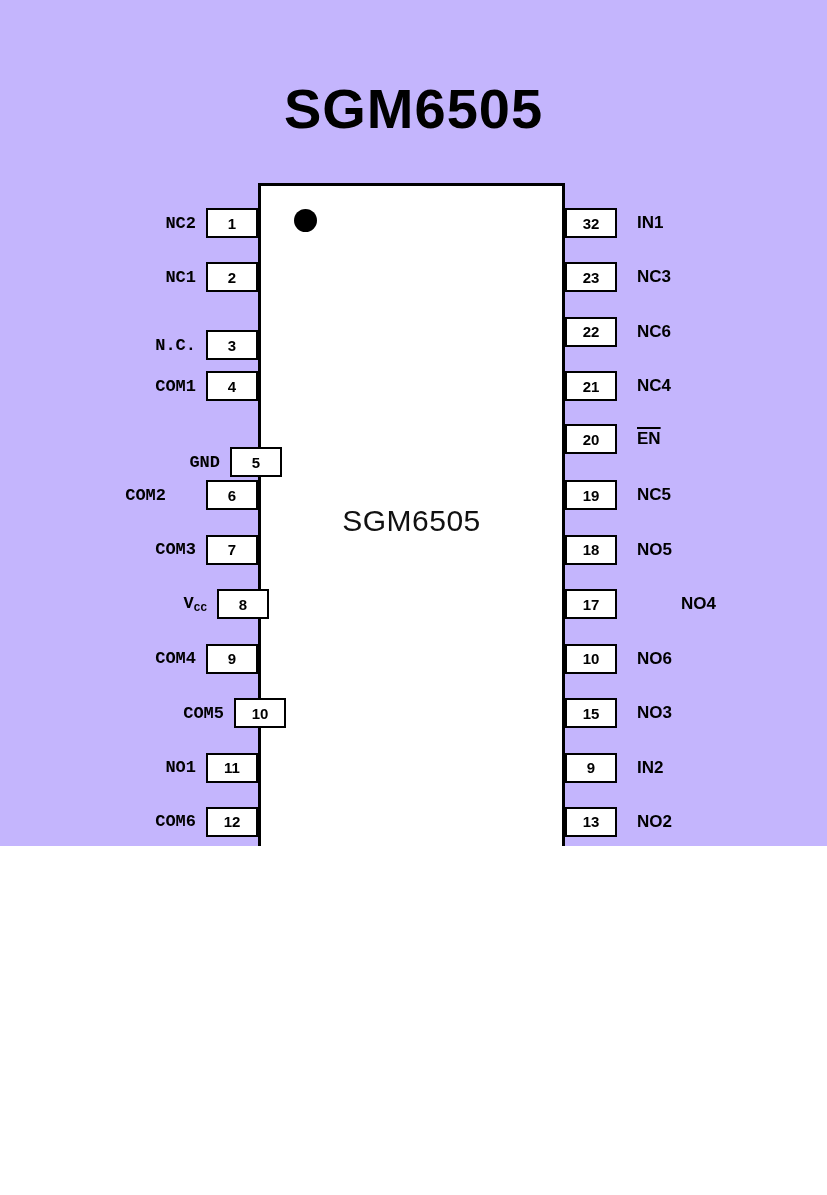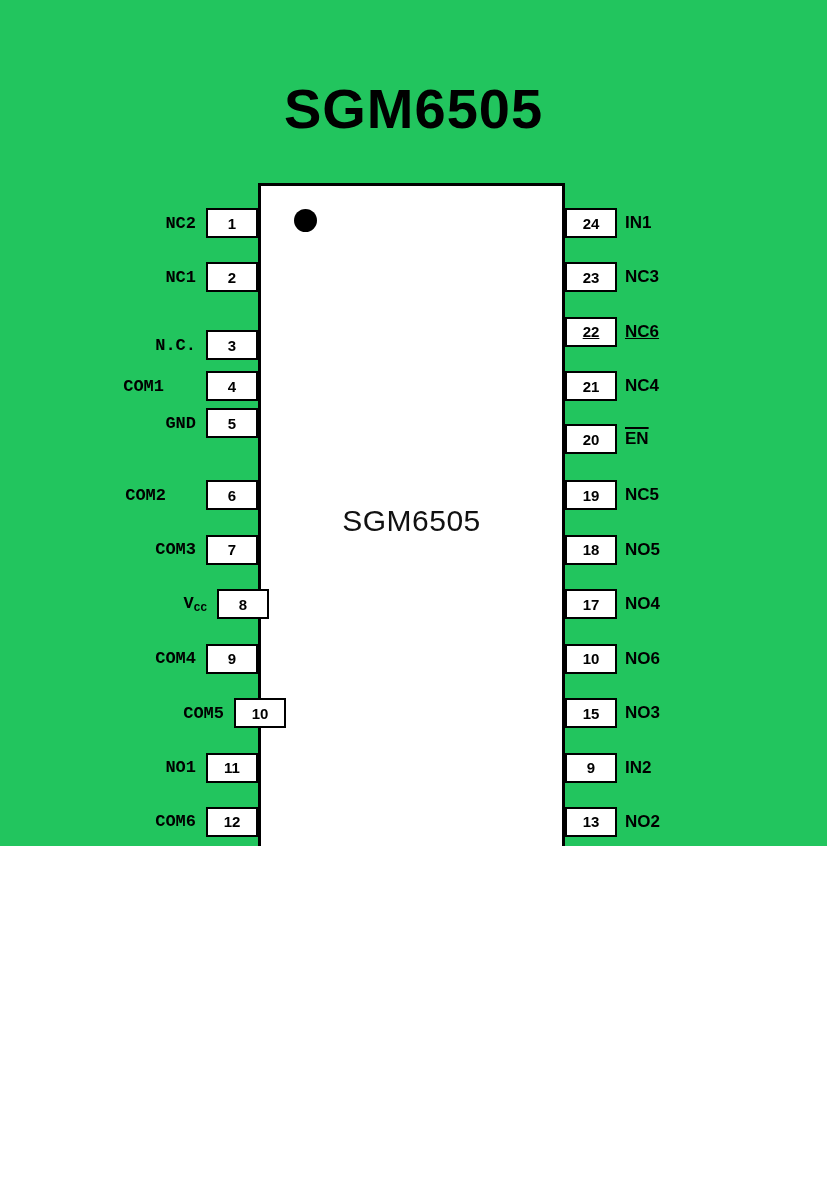--- a/index.html
+++ b/index.html
@@ -1,20 +1,20 @@
 <!DOCTYPE html>
 <html><head>
 <meta charset="utf-8">
 <style>
   html, body { margin: 0; padding: 0; background: #ffffff; }
   .page {
     position: relative;
     width: 827px;
     height: 846px;
-    background: #22c55e;
+    background: #c4b5fd;
     font-family: "Liberation Sans", sans-serif;
     color: #000000;
     overflow: hidden;
   }
   .title {
     position: absolute;
     top: 76px;
     left: 0;
     width: 100%;
     margin: 0;
@@ -80,21 +80,21 @@
     font-size: 15px;
     font-weight: bold;
     flex: 0 0 auto;
   }
   .pin-label {
     font-size: 17px;
     font-weight: bold;
     white-space: nowrap;
   }
   .pin-row.left .pin-label { margin-right: 10px; font-family: Liberation Mono, monospace; }
-  .pin-row.right .pin-label { margin-left: 8px; }
+  .pin-row.right .pin-label { margin-left: 20px; }
   .overline {
     text-decoration: overline;
     text-decoration-thickness: 2px;
   }
   .sub {
     font-size: 11px;
     vertical-align: -3px;
   }
 </style>
 </head>
@@ -120,27 +120,27 @@
         <div class="pin-box">
           <span>2</span>
         </div>
       </div>
       <div class="pin-row left" style="top: 330px;">
         <div class="pin-label"><span>N.C.</span></div>
         <div class="pin-box">
           <span>3</span>
         </div>
       </div>
-      <div class="pin-row left" style="top: 371.35px; gap: 32px;">
+      <div class="pin-row left" style="top: 371.35px;">
         <div class="pin-label"><span>COM1</span></div>
         <div class="pin-box">
           <span>4</span>
         </div>
       </div>
-      <div class="pin-row left" style="top: 408px;">
+      <div class="pin-row left" style="top: 447px; padding-left: 24px;">
         <div class="pin-label"><span>GND</span></div>
         <div class="pin-box">
           <span>5</span>
         </div>
       </div>
       <div class="pin-row left" style="top: 480.25px; gap: 30px;">
         <div class="pin-label"><span>COM2</span></div>
         <div class="pin-box">
           <span>6</span>
         </div>
@@ -176,31 +176,31 @@
         </div>
       </div>
       <div class="pin-row left" style="top: 806.95px;">
         <div class="pin-label"><span>COM6</span></div>
         <div class="pin-box">
           <span>12</span>
         </div>
       </div>
       <div class="pin-row right" style="top: 208px;">
         <div class="pin-box">
-          <span>24</span>
+          <span>32</span>
         </div>
         <div class="pin-label"><span>IN1</span></div>
       </div>
       <div class="pin-row right" style="top: 262.45px;">
         <div class="pin-box">
           <span>23</span>
         </div>
         <div class="pin-label"><span>NC3</span></div>
       </div>
-      <div class="pin-row right" style="top: 316.9px; text-decoration: underline;">
+      <div class="pin-row right" style="top: 316.9px;">
         <div class="pin-box">
           <span>22</span>
         </div>
         <div class="pin-label"><span>NC6</span></div>
       </div>
       <div class="pin-row right" style="top: 371.35px;">
         <div class="pin-box">
           <span>21</span>
         </div>
         <div class="pin-label"><span>NC4</span></div>
@@ -216,21 +216,21 @@
           <span>19</span>
         </div>
         <div class="pin-label"><span>NC5</span></div>
       </div>
       <div class="pin-row right" style="top: 534.7px;">
         <div class="pin-box">
           <span>18</span>
         </div>
         <div class="pin-label"><span>NO5</span></div>
       </div>
-      <div class="pin-row right" style="top: 589.15px;">
+      <div class="pin-row right" style="top: 589.15px; gap: 44px;">
         <div class="pin-box">
           <span>17</span>
         </div>
         <div class="pin-label"><span>NO4</span></div>
       </div>
       <div class="pin-row right" style="top: 643.6px;">
         <div class="pin-box">
           <span>10</span>
         </div>
         <div class="pin-label"><span>NO6</span></div>

